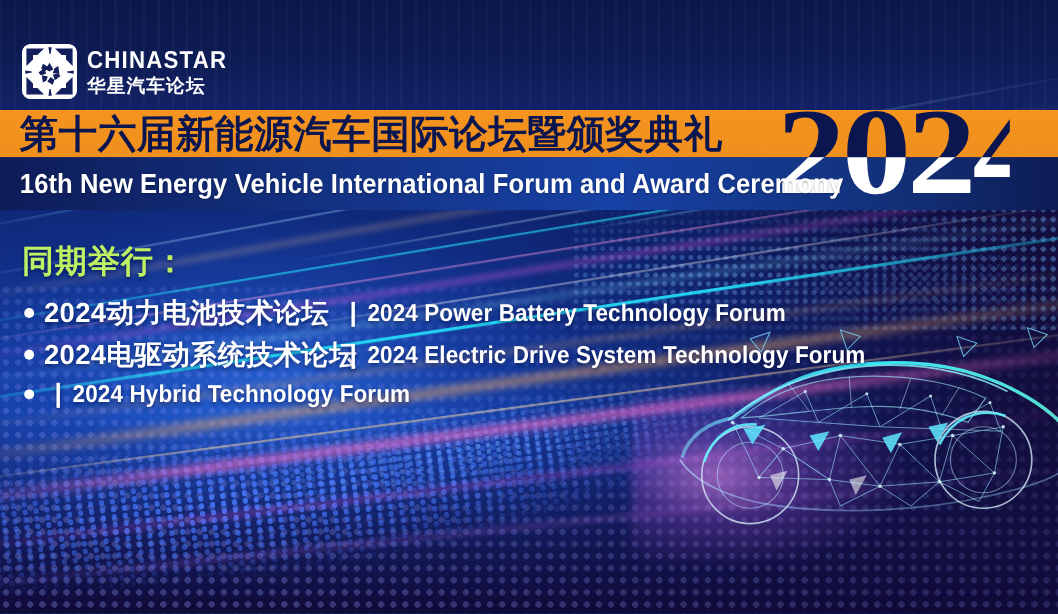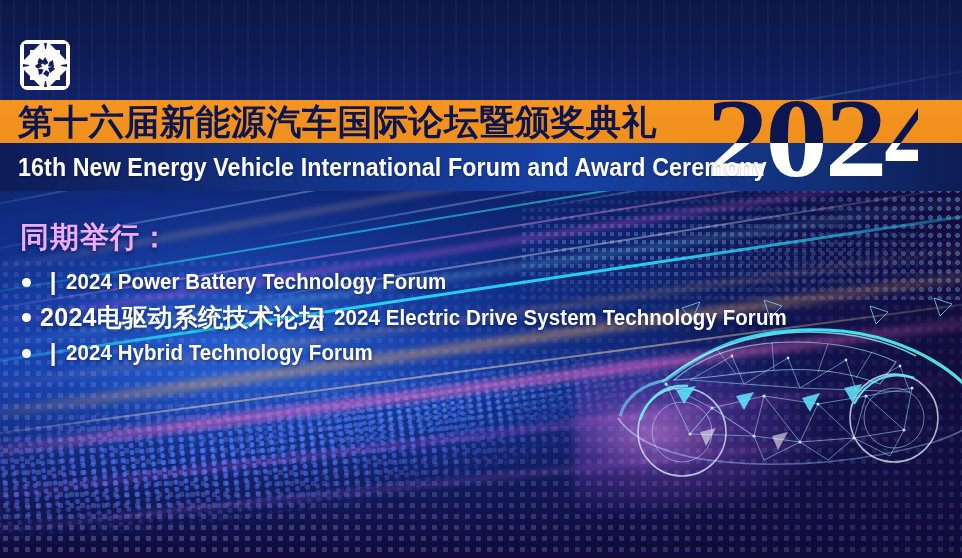--- a/index.html
+++ b/index.html
@@ -177,21 +177,21 @@
   .glyph{
     font-family:"Liberation Serif",serif;
     font-weight:bold;font-size:112px;line-height:1;
     letter-spacing:-3px;white-space:nowrap;display:block;
     transform:scaleX(1.12);transform-origin:left top;
   }
 
   
   .agenda{position:absolute;left:20px;top:218px;z-index:6;}
   .agenda-head{
-    color:#f0abfc;font-weight:bold;font-size:29px;letter-spacing:1px;
+    color:#bef264;font-weight:bold;font-size:29px;letter-spacing:1px;
     margin-bottom:10px;text-shadow:0 2px 4px rgba(0,10,50,.6);
   }
   .agenda-row{
     display:flex;align-items:center;
     margin-bottom:5px;
   }
   .bullet{
     width:9px;height:9px;border-radius:50%;background:#ffffff;
     flex:0 0 auto;margin-right:9px;margin-left:2px;
   }
@@ -348,20 +348,24 @@
         <path d="M4 4 L20 4 L14 10 L10 10 L10 14 L4 20 Z"></path>
         <path d="M46 4 L46 20 L40 14 L40 10 L36 10 L30 4 Z"></path>
         <path d="M4 46 L4 30 L10 36 L10 40 L14 40 L20 46 Z"></path>
         <path d="M46 46 L30 46 L36 40 L40 40 L40 36 L46 30 Z"></path>
         <path d="M24 3 L27 3 L26 9 L25 9 Z"></path>
         <path d="M3 24 L3 27 L9 26 L9 25 Z"></path>
         <path d="M47 24 L47 27 L41 26 L41 25 Z"></path>
         <path d="M24 47 L27 47 L26 41 L25 41 Z"></path>
       </g>
     </svg>
+    <div class="logo-txt">
+      <div class="logo-en">CHINASTAR</div>
+      <div class="logo-cn">华星汽车论坛</div>
+    </div>
   </div>
 
 
   <div class="band-orange"></div>
   <div class="band-blue"></div>
 
   <div class="year-top">
     <span class="glyph">2024</span>
   </div>
   <div class="year-bot">
@@ -369,20 +373,21 @@
   </div>
 
   <div class="title-cn">第十六届新能源汽车国际论坛暨颁奖典礼</div>
   <div class="title-en">16th New Energy Vehicle International Forum and Award Ceremony</div>
 
   <div class="agenda">
     <div class="agenda-head">同期举行：</div>
 
     <div class="agenda-row">
       <span class="bullet"></span>
+      <span class="a-cn">2024动力电池技术论坛</span>
       <span class="sep">|</span>
       <span class="a-en">2024 Power Battery Technology Forum</span>
     </div>
 
     <div class="agenda-row">
       <span class="bullet"></span>
       <span class="a-cn">2024电驱动系统技术论坛</span>
       <span class="sep">|</span>
       <span class="a-en">2024 Electric Drive System Technology Forum</span>
     </div>

